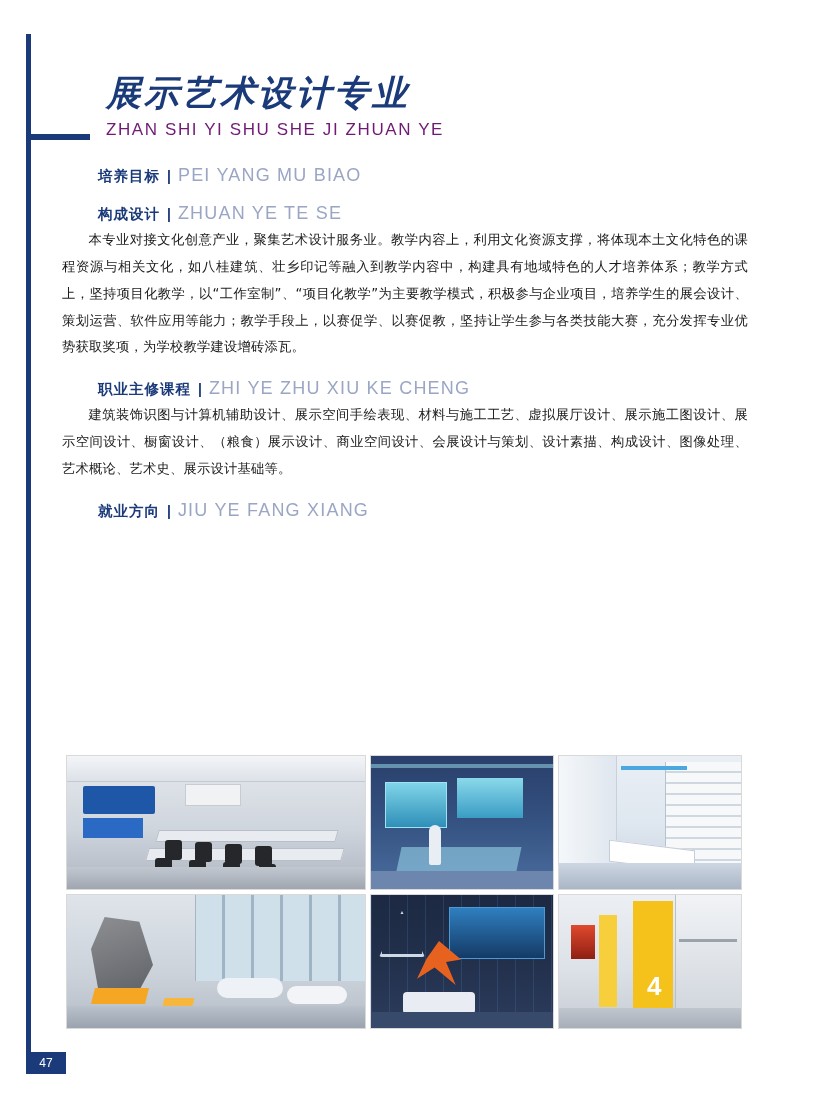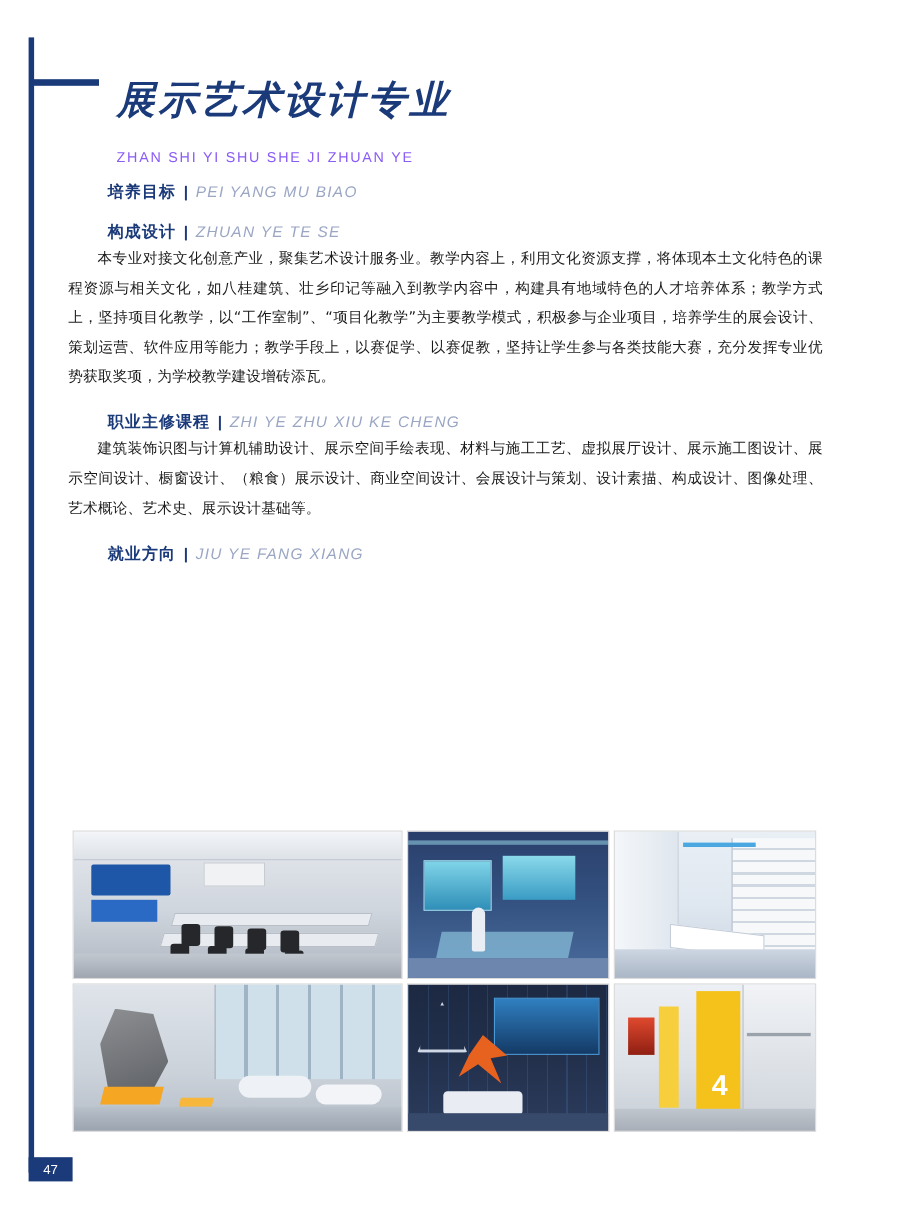--- a/index.html
+++ b/index.html
@@ -24,25 +24,25 @@
     left: 26px;
     top: 34px;
     width: 5px;
     height: 1032px;
     background: #1b3a7a;
   }
   
   .header {
     position: absolute;
     left: 28px;
-    top: 72px;
+    top: 56px;
     width: 716px;
     height: 84px;
     display: flex;
-    align-items: flex-start;
+    align-items: flex-end;
   }
   .header-badge {
     width: 62px;
     background: #1b3a7a;
     display: flex;
     align-items: center;
     justify-content: center;
     flex: 0 0 62px;
   }
   .header-badge span {
@@ -63,23 +63,23 @@
   .header-title {
     font-size: 35px;
     font-weight: bold;
     color: #1b3a7a;
     letter-spacing: 3px;
     font-family: "DejaVu Sans", "Liberation Sans", sans-serif;
     font-style: italic;
     line-height: 1.15;
   }
   .header-sub {
-    margin-top: 23px;
-    font-size: 13px;
-    color: #8b5cf6;
+    margin-top: 7px;
+    font-size: 17px;
+    color: #701a75;
     letter-spacing: 1.6px;
     font-family: "Liberation Sans", sans-serif;
   }
   
   .content {
     position: absolute;
     left: 62px;
     top: 165px;
     width: 686px;
   }
@@ -98,24 +98,23 @@
     font-family: "DejaVu Sans", "Liberation Sans", sans-serif;
   }
   .sec-divider {
     color: #1b3a7a;
     font-size: 14px;
     margin: 0 7px;
     font-weight: bold;
   }
   .sec-title-en {
     color: #9aa6c4;
-    font-size: 14px;
+    font-size: 18px;
     letter-spacing: 1.2px;
     font-family: "Liberation Sans", sans-serif;
-    font-style: italic;
   }
   .sec-body {
     font-size: 13.3px;
     line-height: 2.02;
     color: #1a1a1a;
     text-align: justify;
     text-indent: 2em;
     font-family: "DejaVu Sans", "Liberation Sans", sans-serif;
     letter-spacing: 0.2px;
   }

